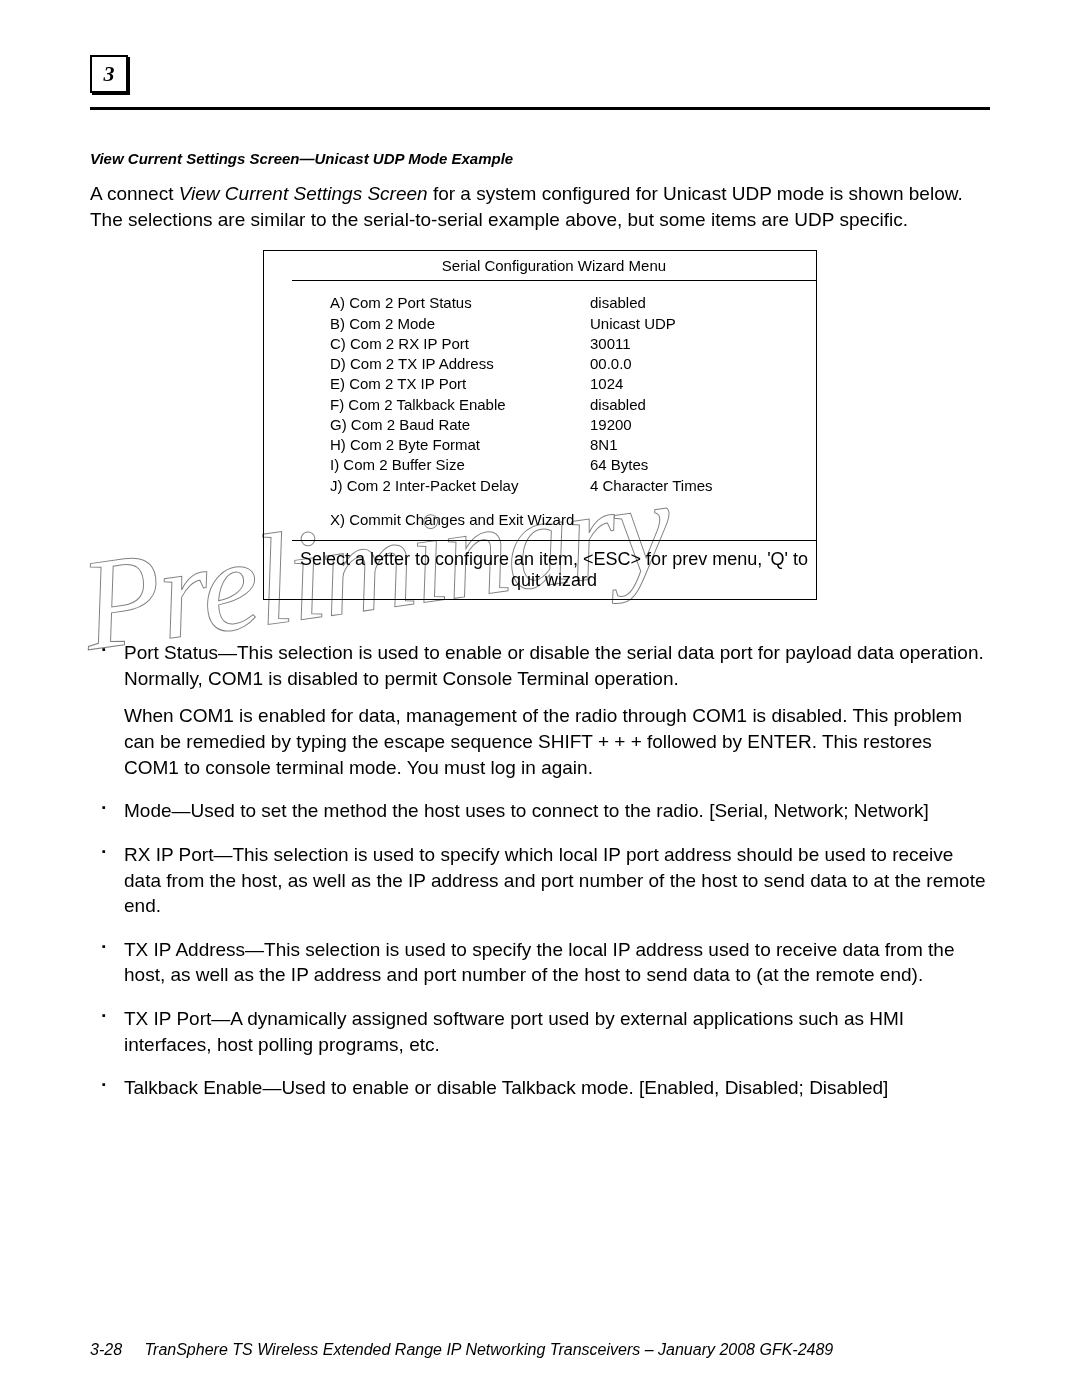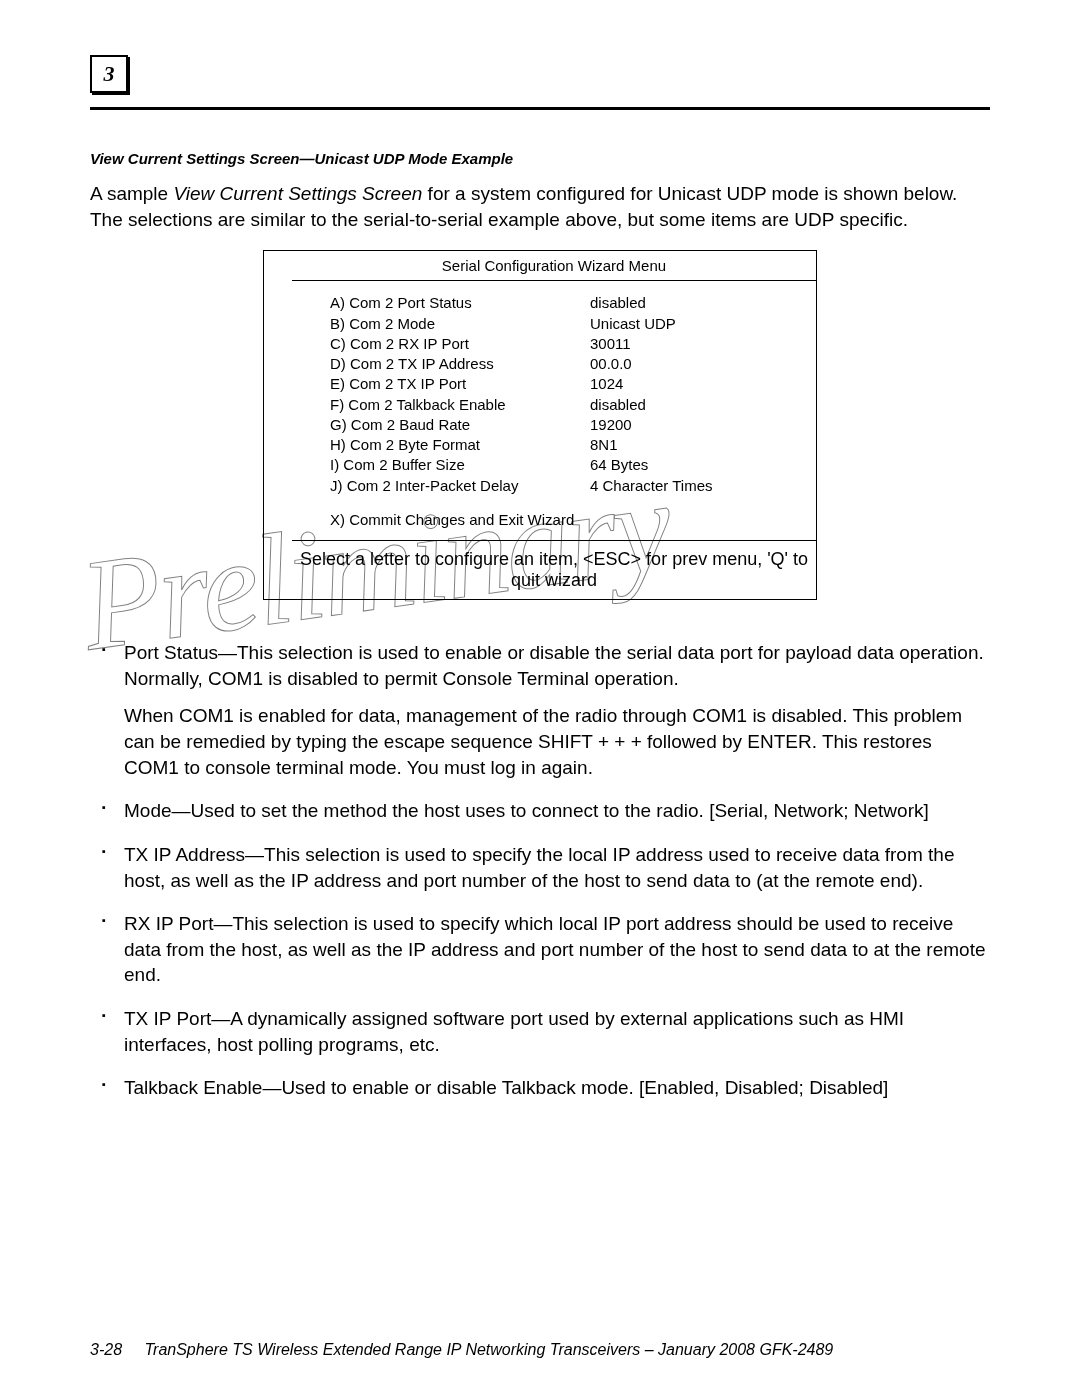--- a/index.html
+++ b/index.html
@@ -128,21 +128,21 @@
 <div class="page">
 
   <div class="chapnum-box">
     <span>3</span>
   </div>
   <div class="hr"></div>
 
   <div class="section-title">View Current Settings Screen—Unicast UDP Mode Example</div>
 
   <div class="para">
-    <span>A sample </span><span class="ital">View Current Settings Screen</span><span> for a system configured for Unicast UDP mode is shown below. The selections are similar to the serial-to-serial example above, but some items are UDP specific.</span>
+    <span>A connect </span><span class="ital">View Current Settings Screen</span><span> for a system configured for Unicast UDP mode is shown below. The selections are similar to the serial-to-serial example above, but some items are UDP specific.</span>
   </div>
 
   <div class="menu-box">
     <div class="menu-title">Serial Configuration Wizard Menu</div>
     <div class="menu-body">
       <div class="menu-row">
           <div class="left">A) Com 2 Port Status</div>
           <div class="right">disabled</div>
         </div>
       <div class="menu-row">
@@ -192,24 +192,24 @@
   <ul class="defs">
     <li>
       <span class="b">Port Status</span><span>—This selection is used to enable or disable the serial data port for payload data operation. Normally, COM1 is disabled to permit Console Terminal operation.</span>
       <div class="pspacer"></div>
       <span>When COM1 is enabled for data, management of the radio through COM1 is disabled. This problem can be remedied by typing the escape sequence SHIFT + + + followed by ENTER. This restores COM1 to console terminal mode. You must log in again.</span>
     </li>
     <li>
       <span class="b">Mode</span><span>—Used to set the method the host uses to connect to the radio. [Serial, Network; Network]</span>
     </li>
     <li>
+      <span class="b">RX IP Port</span><span>—This selection is used to specify which local IP port address should be used to receive data from the host, as well as the IP address and port number of the host to send data to at the remote end.</span>
+    </li>
+    <li>
       <span class="b">TX IP Address</span><span>—This selection is used to specify the local IP address used to receive data from the host, as well as the IP address and port number of the host to send data to (at the remote end).</span>
-    </li>
-    <li>
-      <span class="b">RX IP Port</span><span>—This selection is used to specify which local IP port address should be used to receive data from the host, as well as the IP address and port number of the host to send data to at the remote end.</span>
     </li>
     <li>
       <span class="b">TX IP Port</span><span>—A dynamically assigned software port used by external applications such as HMI interfaces, host polling programs, etc.</span>
     </li>
     <li>
       <span class="b">Talkback Enable</span><span>—Used to enable or disable Talkback mode. [Enabled, Disabled; Disabled]</span>
     </li>
   </ul>
 
 </div>

